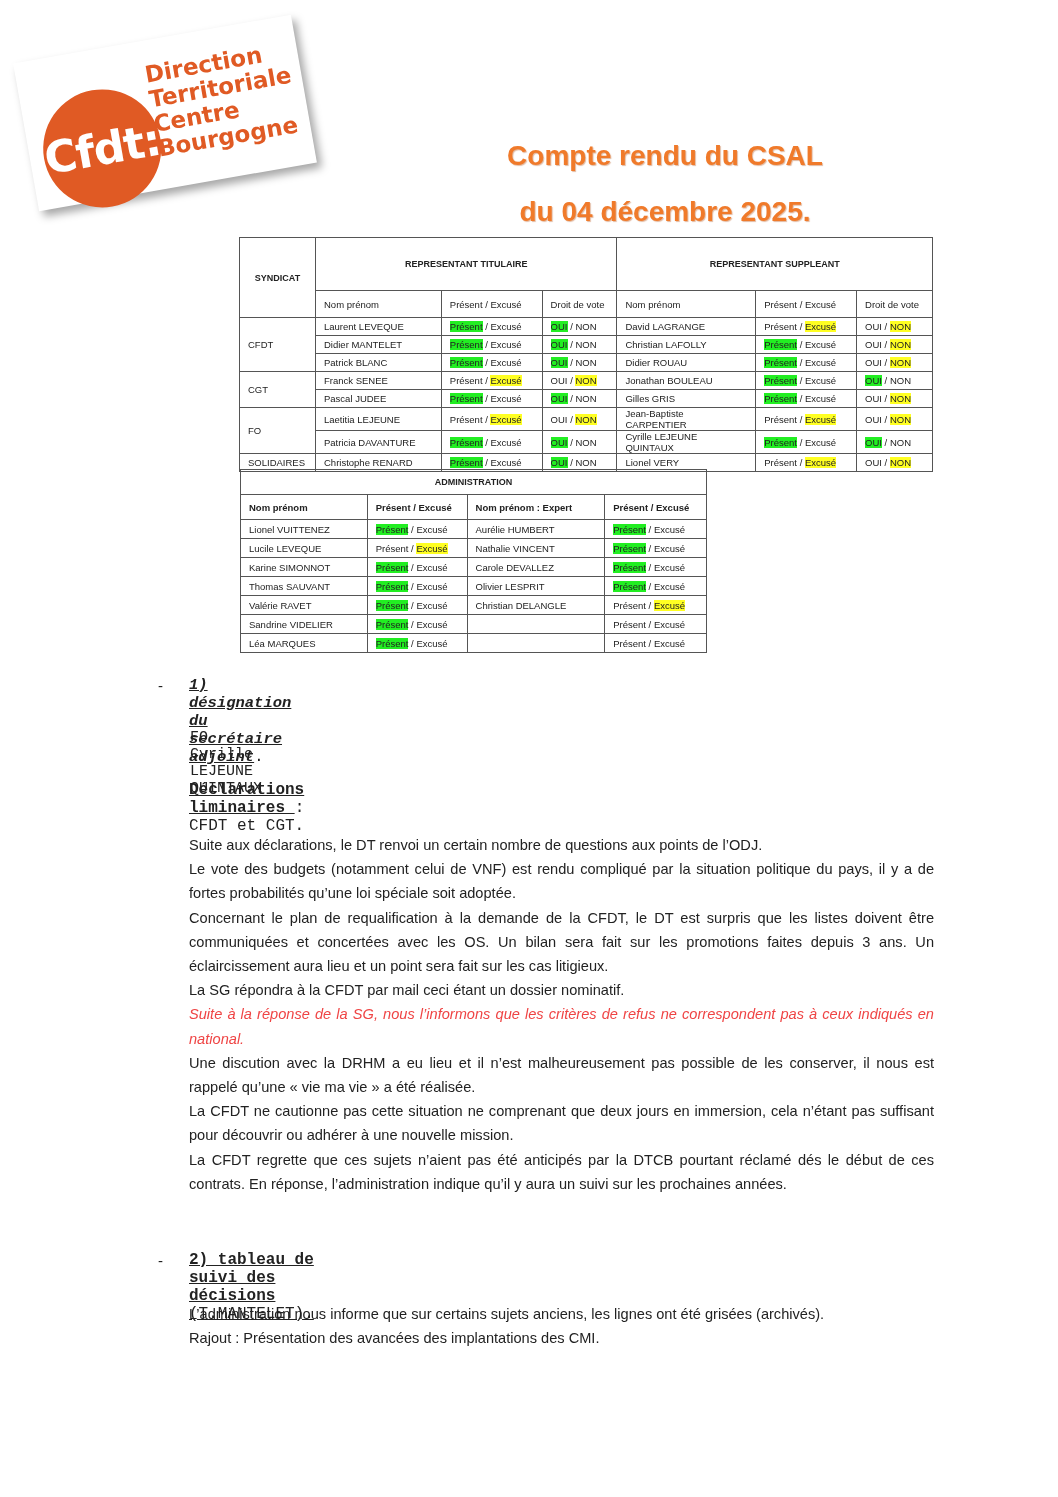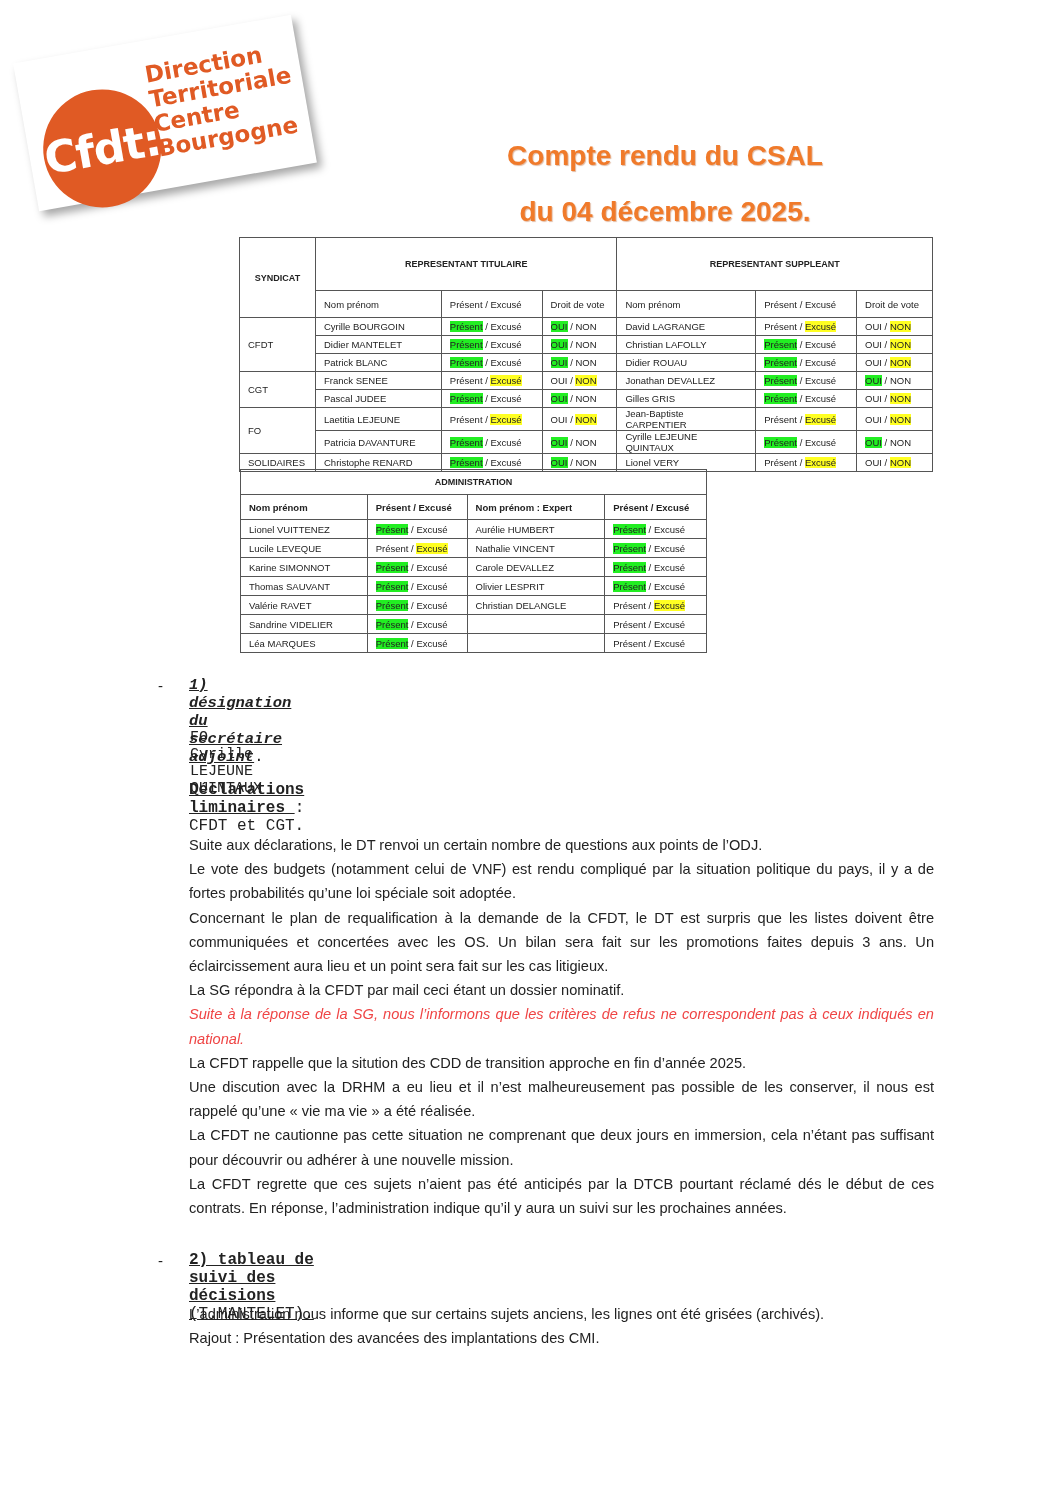--- a/index.html
+++ b/index.html
@@ -77,21 +77,21 @@
     <tr class="hdr-sub">
       <td>Nom prénom</td>
       <td>Présent / Excusé</td>
       <td>Droit de vote</td>
       <td>Nom prénom</td>
       <td>Présent / Excusé</td>
       <td>Droit de vote</td>
     </tr>
   <tr class="row">
         <td rowspan="3" class="synd">CFDT</td>
-        <td>Cyrille BOURGOIN</td>
+        <td>Laurent LEVEQUE</td>
         <td><span class="hl-g">Présent</span> / <span>Excusé</span></td>
         <td><span class="hl-g">OUI</span> / <span>NON</span></td>
         <td>David LAGRANGE</td>
         <td><span>Présent</span> / <span class="hl-y">Excusé</span></td>
         <td><span>OUI</span> / <span class="hl-y">NON</span></td>
       </tr>
       <tr class="row">
         <td>Didier MANTELET</td>
         <td><span class="hl-g">Présent</span> / <span>Excusé</span></td>
         <td><span class="hl-g">OUI</span> / <span>NON</span></td>
@@ -105,21 +105,21 @@
         <td><span class="hl-g">OUI</span> / <span>NON</span></td>
         <td>Didier ROUAU</td>
         <td><span class="hl-g">Présent</span> / <span>Excusé</span></td>
         <td><span>OUI</span> / <span class="hl-y">NON</span></td>
       </tr>
       <tr class="row">
         <td rowspan="2" class="synd">CGT</td>
         <td>Franck SENEE</td>
         <td><span>Présent</span> / <span class="hl-y">Excusé</span></td>
         <td><span>OUI</span> / <span class="hl-y">NON</span></td>
-        <td>Jonathan DEVALLEZ</td>
+        <td>Jonathan BOULEAU</td>
         <td><span class="hl-g">Présent</span> / <span>Excusé</span></td>
         <td><span class="hl-g">OUI</span> / <span>NON</span></td>
       </tr>
       <tr class="row">
         <td>Pascal JUDEE</td>
         <td><span class="hl-g">Présent</span> / <span>Excusé</span></td>
         <td><span class="hl-g">OUI</span> / <span>NON</span></td>
         <td>Gilles GRIS</td>
         <td><span class="hl-g">Présent</span> / <span>Excusé</span></td>
         <td><span>OUI</span> / <span class="hl-y">NON</span></td>
@@ -224,21 +224,20 @@
   <div class="section" style="top:781px; font-size:16px;">
     <span class="b u">Déclarations liminaires </span><span>: CFDT et CGT.</span>
   </div>
 
   <div class="para" style="top:833px">
     <div>Suite aux déclarations, le DT renvoi un certain nombre de questions aux points de l’ODJ.</div>
     <div>Le vote des budgets (notamment celui de VNF) est rendu compliqué par la situation politique du pays, il y a de fortes probabilités qu’une loi spéciale soit adoptée.</div>
     <div>Concernant le plan de requalification à la demande de la CFDT, le DT est surpris que les listes doivent être communiquées et concertées avec les OS. Un bilan sera fait sur les promotions faites depuis 3 ans. Un éclaircissement aura lieu et un point sera fait sur les cas litigieux.</div>
     <div>La SG répondra à la CFDT par mail ceci étant un dossier nominatif.</div>
     <div class="red">Suite à la réponse de la SG, nous l’informons que les critères de refus ne correspondent pas à ceux indiqués en national.</div>
-    <div>La CFDT rappelle que la sitution des CDD de transition approche en fin d’année 2025.</div>
     <div>Une discution avec la DRHM a eu lieu et il n’est malheureusement pas possible de les conserver, il nous est rappelé qu’une « vie ma vie » a été réalisée.</div>
     <div>La CFDT ne cautionne pas cette situation ne comprenant que deux jours en immersion, cela n’étant pas suffisant pour découvrir ou adhérer à une nouvelle mission.</div>
     <div>La CFDT regrette que ces sujets n’aient pas été anticipés par la DTCB pourtant réclamé dés le début de ces contrats. En réponse, l’administration indique qu’il y aura un suivi sur les prochaines années.</div>
   </div>
 
   <span class="dash" style="top:1252px">-</span>
   <div class="section u" style="top:1251px; font-size:16px;">
     <span class="b">2) tableau de suivi des décisions</span><span> (T.MANTELET).</span>
   </div>
   <div class="para" style="top:1302px">

